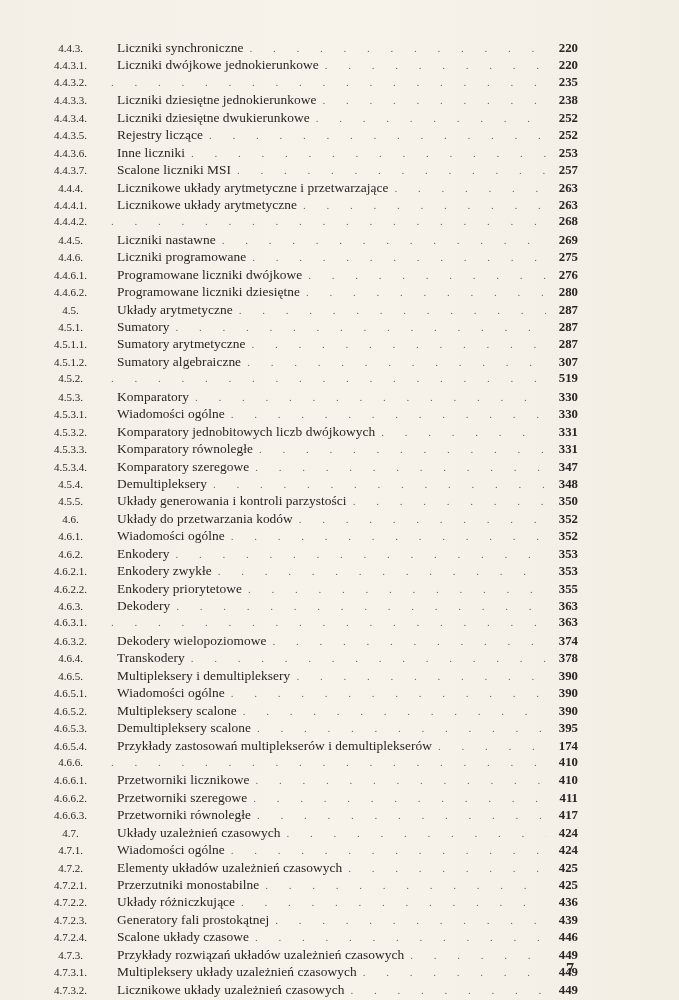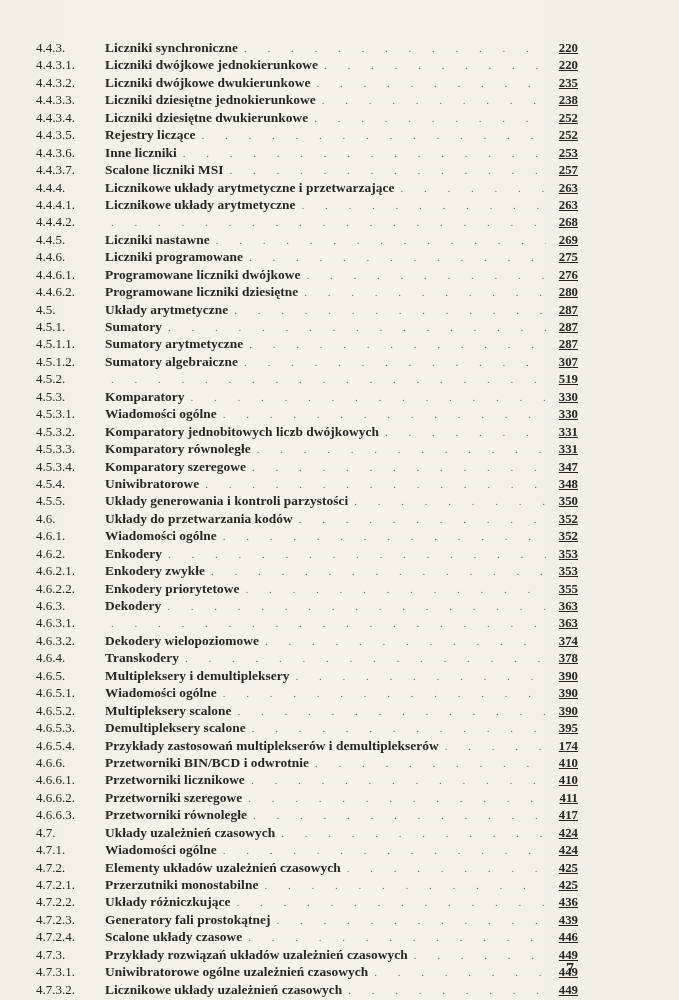--- a/index.html
+++ b/index.html
@@ -25,42 +25,43 @@
     display: flex;
     align-items: baseline;
     height: 17.45px;
     font-size: 13.4px;
     line-height: 17.45px;
     white-space: nowrap;
   }
   .num {
     width: 69px;
     flex: 0 0 69px;
-    font-size: 13px;
+    font-size: 11px;
+    text-align: center;
   }
   .title {
     flex: 0 0 auto;
-    font-weight: bold;
+    font-weight: normal;
     letter-spacing: 0.05px;
+    margin-left: 12px;
   }
   .leader {
     flex: 1 1 auto;
     overflow: hidden;
     margin: 0 6px 0 6px;
     color: #6b6460;
     letter-spacing: 9px;
     font-size: 11px;
   }
   .page-no {
     flex: 0 0 auto;
     width: 26px;
     text-align: right;
     font-weight: bold;
     font-size: 12.8px;
-    text-decoration: underline;
   }
   .folio {
     position: absolute;
     left: 566px;
     top: 960px;
     font-size: 16px;
     font-weight: bold;
   }
 </style>
 </head>
@@ -75,21 +76,20 @@
         <span class="page-no">220</span>
       </div>
       <div class="row">
         <span class="num">4.4.3.1.</span>
         <span class="title">Liczniki dwójkowe jednokierunkowe</span>
         <span class="leader">. . . . . . . . . . . . . . . . . . . . . . . . . . . . . . . . . . . .</span>
         <span class="page-no">220</span>
       </div>
       <div class="row">
         <span class="num">4.4.3.2.</span>
-        <span class="title">Liczniki dwójkowe dwukierunkowe</span>
         <span class="leader">. . . . . . . . . . . . . . . . . . . . . . . . . . . . . . . . . . . .</span>
         <span class="page-no">235</span>
       </div>
       <div class="row">
         <span class="num">4.4.3.3.</span>
         <span class="title">Liczniki dziesiętne jednokierunkowe</span>
         <span class="leader">. . . . . . . . . . . . . . . . . . . . . . . . . . . . . . . . . . . .</span>
         <span class="page-no">238</span>
       </div>
       <div class="row">
@@ -211,21 +211,21 @@
         <span class="page-no">331</span>
       </div>
       <div class="row">
         <span class="num">4.5.3.4.</span>
         <span class="title">Komparatory szeregowe</span>
         <span class="leader">. . . . . . . . . . . . . . . . . . . . . . . . . . . . . . . . . . . .</span>
         <span class="page-no">347</span>
       </div>
       <div class="row">
         <span class="num">4.5.4.</span>
-        <span class="title">Uniwibratorowe</span>
+        <span class="title">Demultipleksery</span>
         <span class="leader">. . . . . . . . . . . . . . . . . . . . . . . . . . . . . . . . . . . .</span>
         <span class="page-no">348</span>
       </div>
       <div class="row">
         <span class="num">4.5.5.</span>
         <span class="title">Układy generowania i kontroli parzystości</span>
         <span class="leader">. . . . . . . . . . . . . . . . . . . . . . . . . . . . . . . . . . . .</span>
         <span class="page-no">350</span>
       </div>
       <div class="row">
@@ -306,21 +306,20 @@
         <span class="page-no">395</span>
       </div>
       <div class="row">
         <span class="num">4.6.5.4.</span>
         <span class="title">Przykłady zastosowań multiplekserów i demultiplekserów</span>
         <span class="leader">. . . . . . . . . . . . . . . . . . . . . . . . . . . . . . . . . . . .</span>
         <span class="page-no">174</span>
       </div>
       <div class="row">
         <span class="num">4.6.6.</span>
-        <span class="title">Przetworniki BIN/BCD i odwrotnie</span>
         <span class="leader">. . . . . . . . . . . . . . . . . . . . . . . . . . . . . . . . . . . .</span>
         <span class="page-no">410</span>
       </div>
       <div class="row">
         <span class="num">4.6.6.1.</span>
         <span class="title">Przetworniki licznikowe</span>
         <span class="leader">. . . . . . . . . . . . . . . . . . . . . . . . . . . . . . . . . . . .</span>
         <span class="page-no">410</span>
       </div>
       <div class="row">
@@ -378,21 +377,21 @@
         <span class="page-no">446</span>
       </div>
       <div class="row">
         <span class="num">4.7.3.</span>
         <span class="title">Przykłady rozwiązań układów uzależnień czasowych</span>
         <span class="leader">. . . . . . . . . . . . . . . . . . . . . . . . . . . . . . . . . . . .</span>
         <span class="page-no">449</span>
       </div>
       <div class="row">
         <span class="num">4.7.3.1.</span>
-        <span class="title">Uniwibratorowe ogólne uzależnień czasowych</span>
+        <span class="title">Multipleksery układy uzależnień czasowych</span>
         <span class="leader">. . . . . . . . . . . . . . . . . . . . . . . . . . . . . . . . . . . .</span>
         <span class="page-no">449</span>
       </div>
       <div class="row">
         <span class="num">4.7.3.2.</span>
         <span class="title">Licznikowe układy uzależnień czasowych</span>
         <span class="leader">. . . . . . . . . . . . . . . . . . . . . . . . . . . . . . . . . . . .</span>
         <span class="page-no">449</span>
       </div>
     </div>

